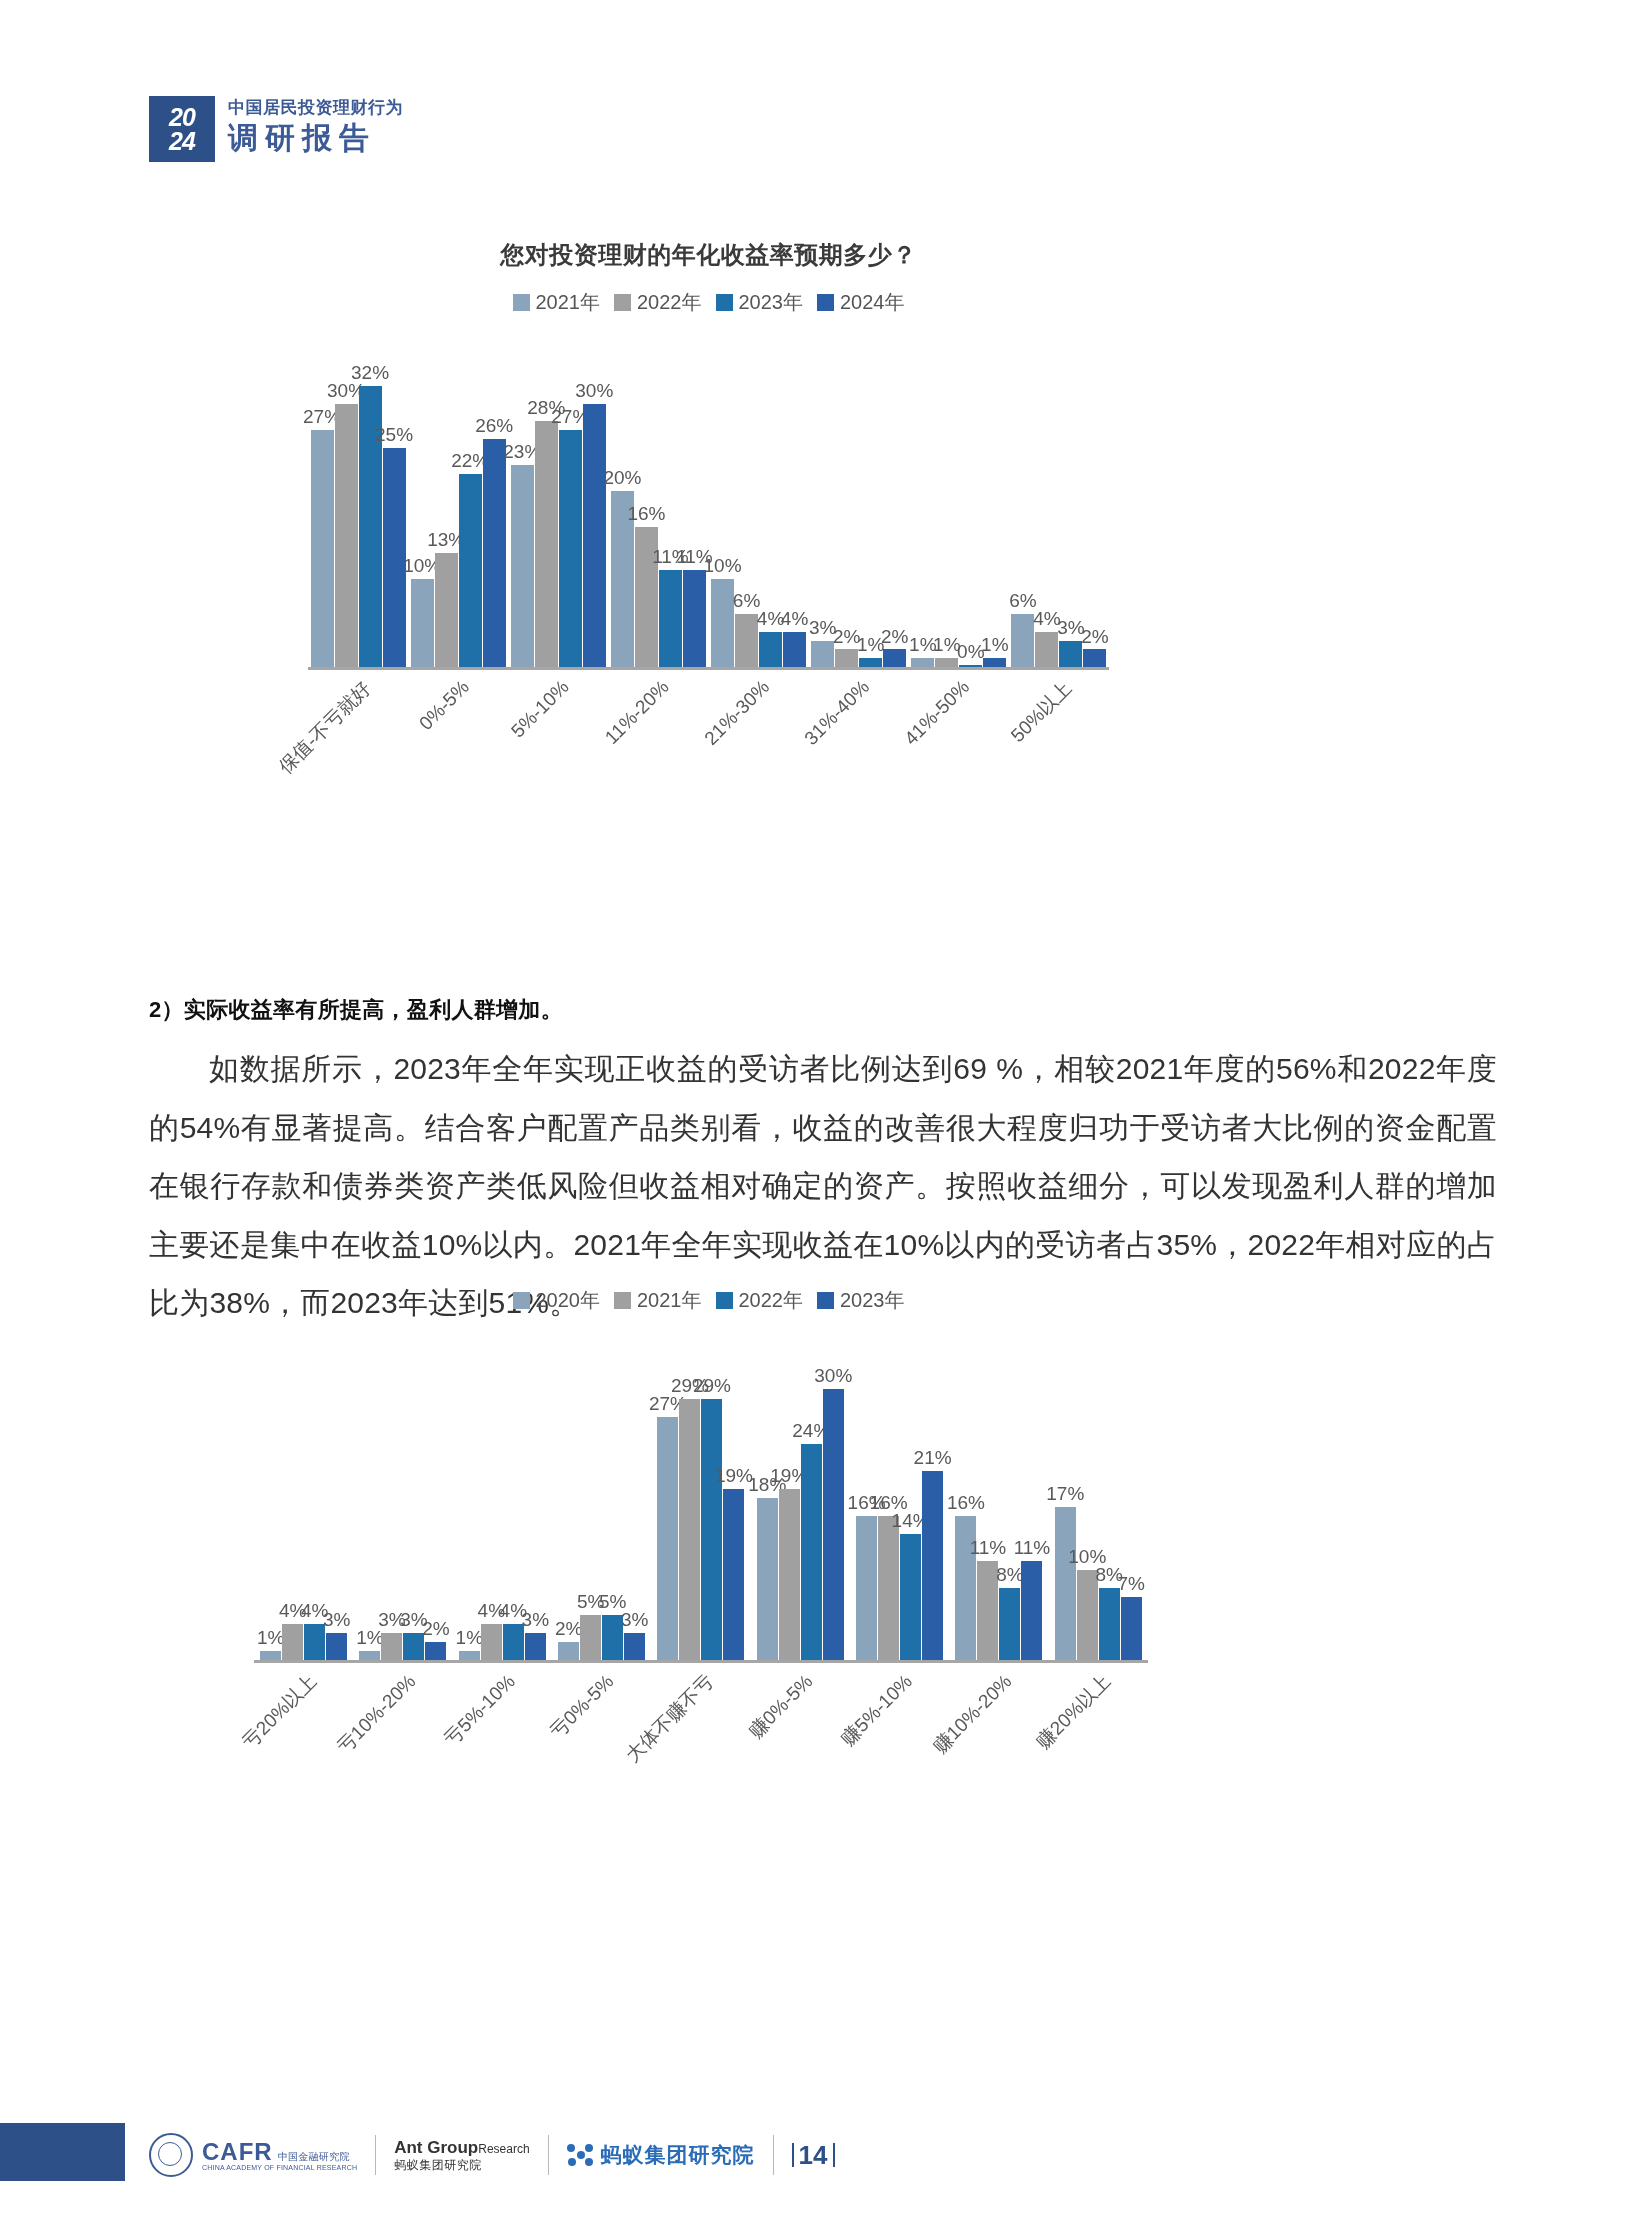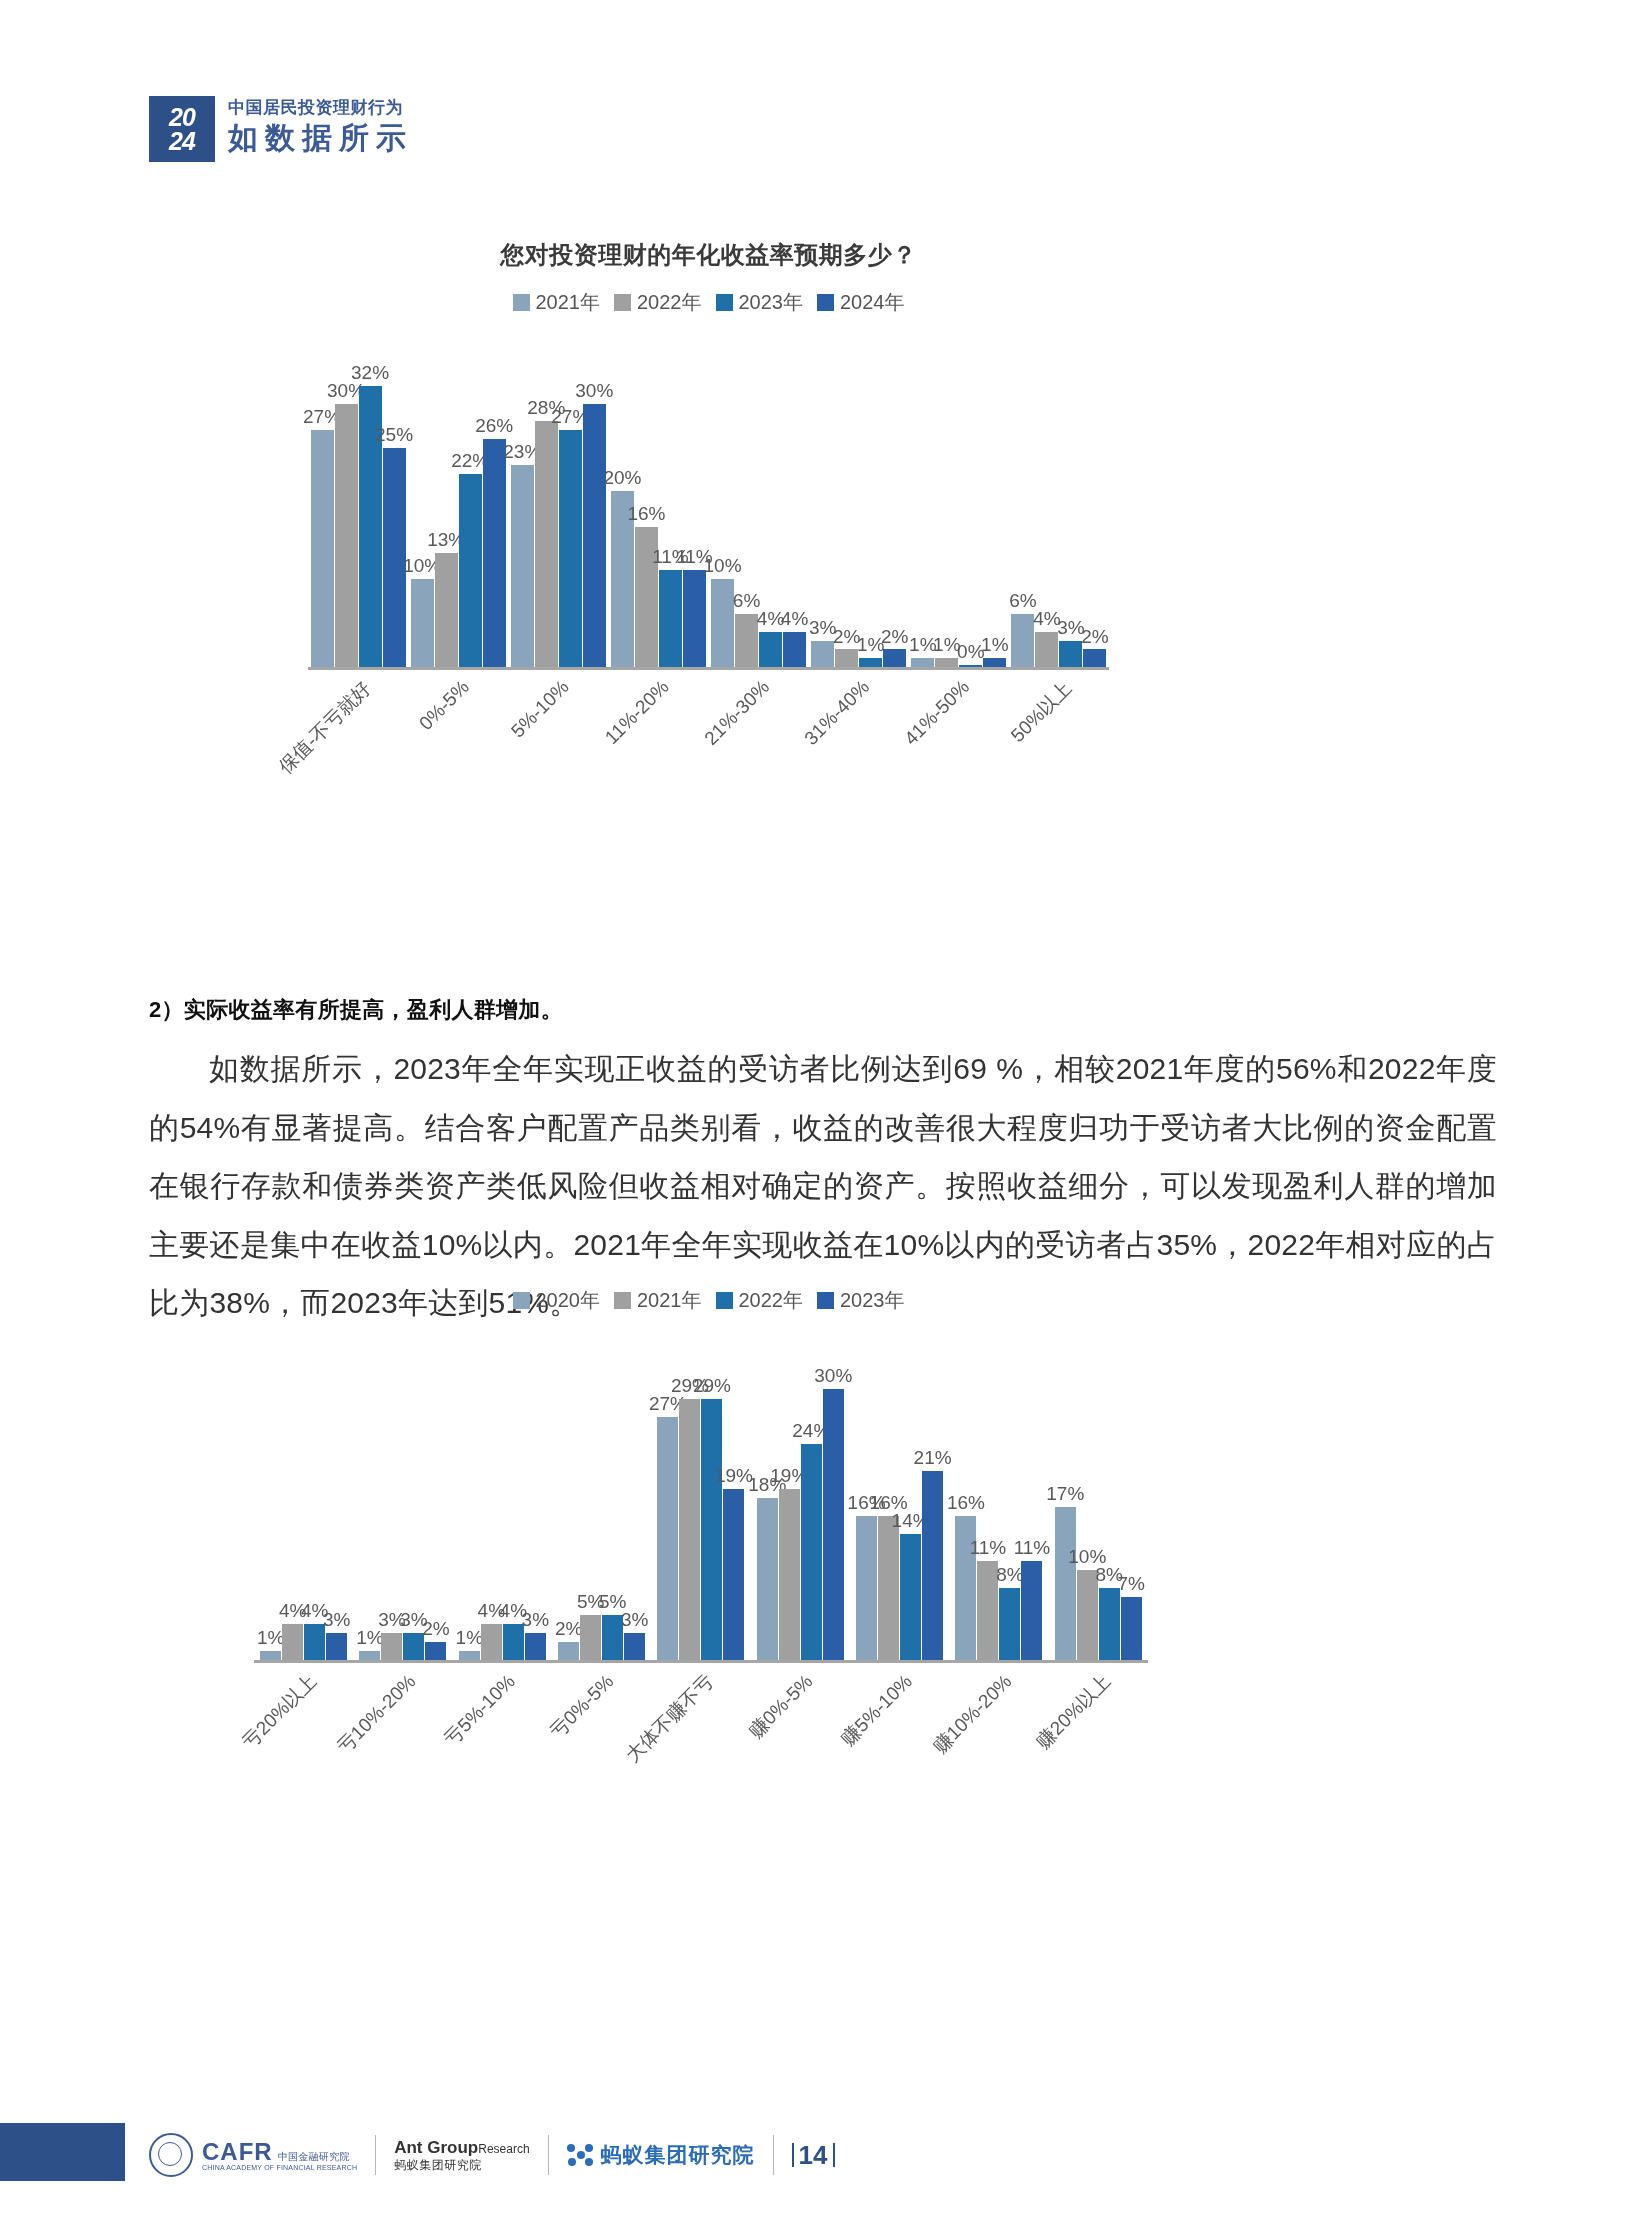--- a/index.html
+++ b/index.html
@@ -91,21 +91,21 @@
 </head>
 <body>
 
 <div class="header">
   <div class="logo-box">
     <span>20</span>
     <span>24</span>
   </div>
   <div class="logo-text">
     <div class="logo-line1">中国居民投资理财行为</div>
-    <div class="logo-line2">如数据所示</div>
+    <div class="logo-line2">调研报告</div>
   </div>
 </div>
 
 <div class="chart-block" id="chart1" style="top:239px;">
   <div class="chart-title">您对投资理财的年化收益率预期多少？</div>
   <div class="legend">
       <div class="legend-item">
         <span class="swatch" style="background: rgb(138, 165, 187);"></span>
         <span>2021年</span>
       </div>

